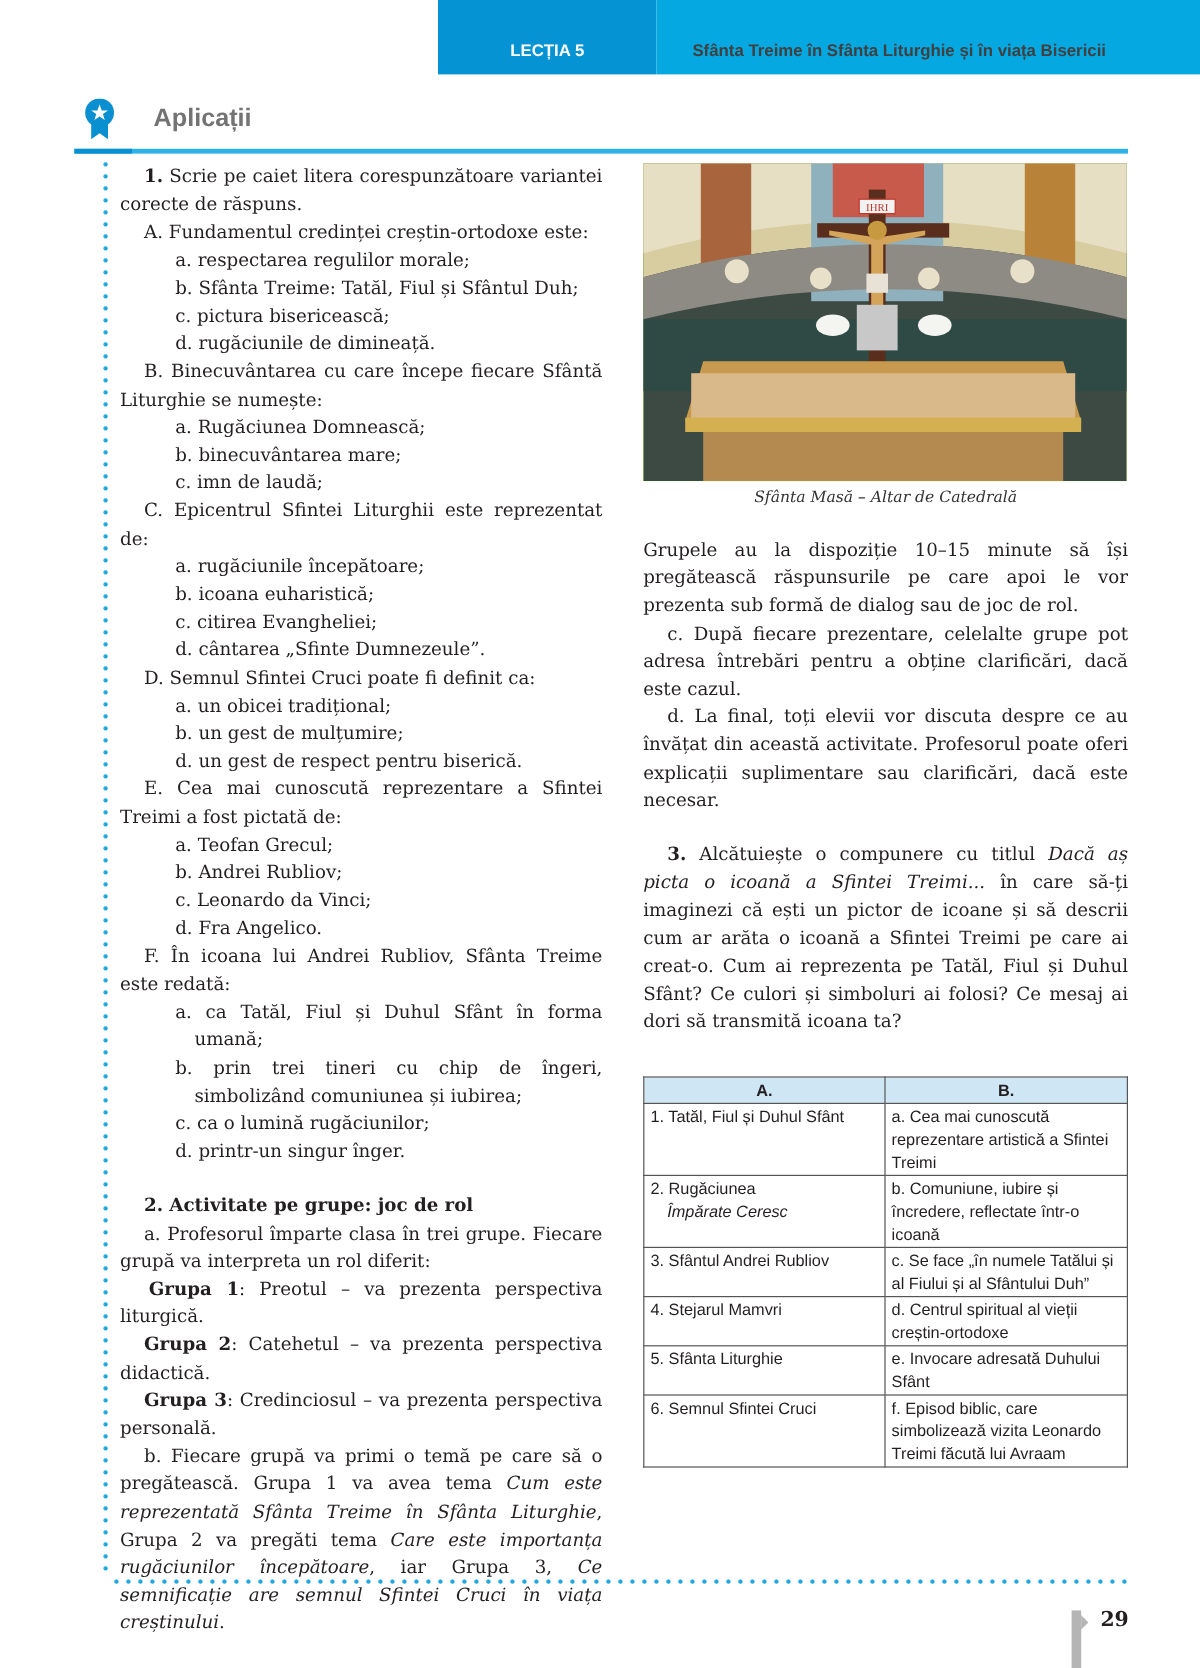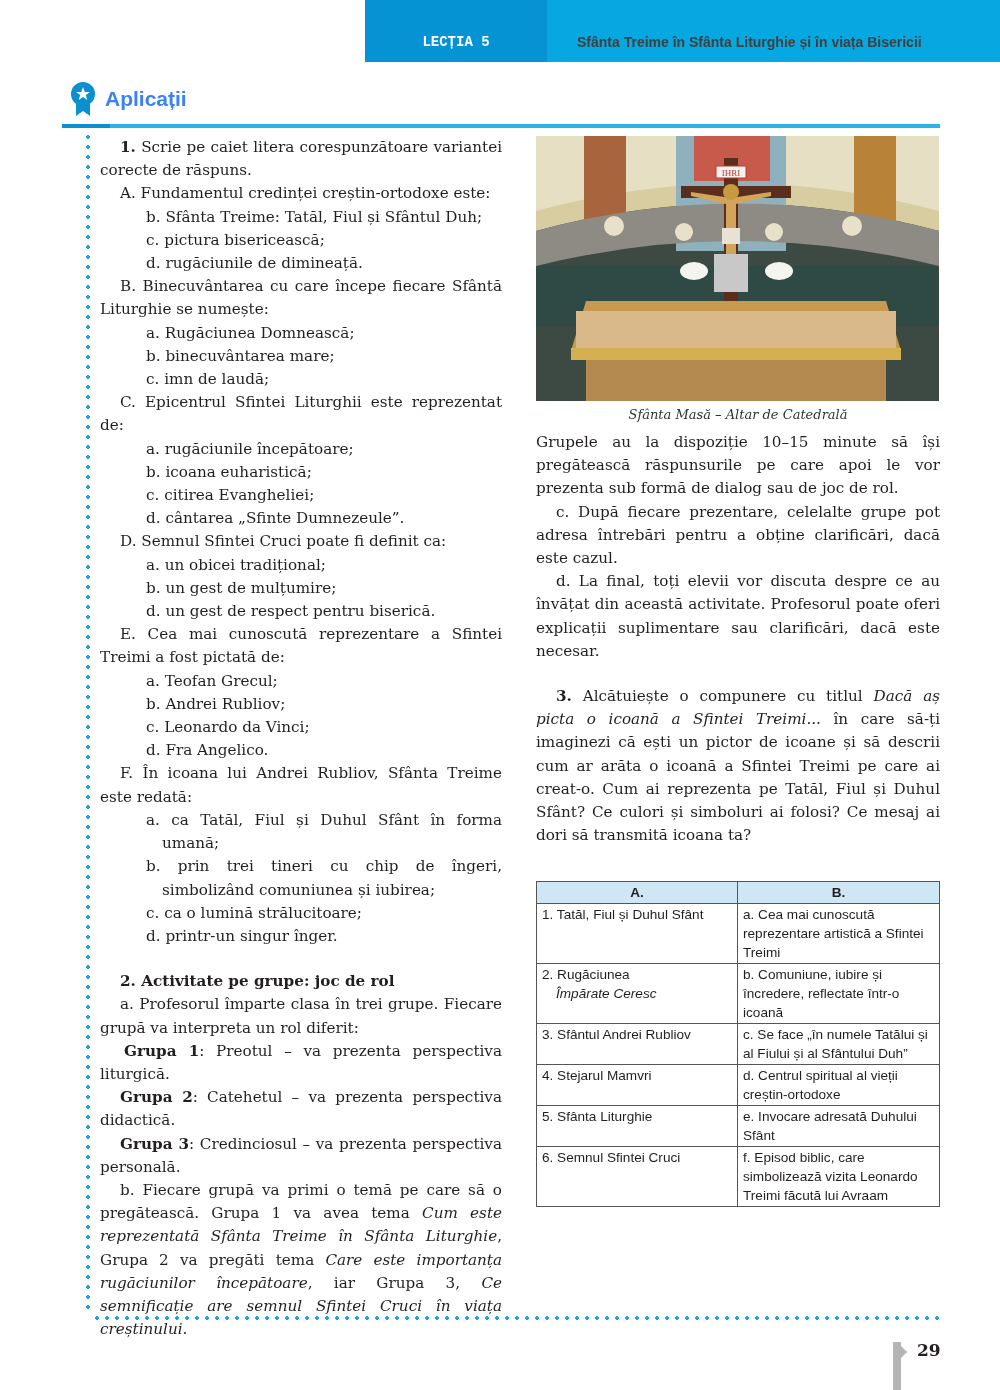--- a/index.html
+++ b/index.html
@@ -1,47 +1,47 @@
 <!DOCTYPE html>
 <html><head>
 <meta charset="utf-8">
 <style>
   * { box-sizing: border-box; margin: 0; padding: 0; }
   html, body { width: 1000px; height: 1390px; background: #ffffff; overflow: hidden; }
   body { position: relative; font-family: "DejaVu Serif", "Liberation Serif", serif; color: #231f20; }
 
   
   .header { position: absolute; top: 0; left: 365px; width: 635px; height: 62px; display: flex; }
-  .header .lesson { width: 182px; height: 62px; background: #0693d4; color: #fff; font-family: Liberation Mono, monospace; font-weight: bold; font-size: 14px; display: flex; align-items: flex-end; justify-content: center; padding-bottom: 12px; }
+  .header .lesson { width: 182px; height: 62px; background: #0693d4; color: #fff; font-family: Liberation Sans, sans-serif; font-weight: bold; font-size: 14px; display: flex; align-items: flex-end; justify-content: center; padding-bottom: 12px; }
   .header .title { flex: 1; height: 62px; background: #05a8e0; color: #404040; font-family: "Liberation Sans", sans-serif; font-weight: bold; font-size: 14px; display: flex; align-items: flex-end; padding-left: 30px; padding-bottom: 12px; }
 
   
   .section-head { position: absolute; top: 82px; left: 70px; display: flex; align-items: center; }
   .section-head .icon { width: 26px; height: 34px; }
-  .section-head .label { margin-left: 9px; font-family: "Liberation Sans", sans-serif; font-weight: bold; font-size: 21px; color: #3b82f6; }
+  .section-head .label { margin-left: 32px; font-family: "Liberation Sans", sans-serif; font-weight: bold; font-size: 21px; color: #737373; }
   .rule { position: absolute; top: 124px; left: 62px; width: 878px; height: 4px; background: #2cb2e6; }
   .rule .dark { position: absolute; left: 0; top: 0; width: 48px; height: 4px; background: #0a8fd0; }
 
   
   .dots-v { position: absolute; left: 86px; top: 132px; width: 4px; height: 1180px; background-image: radial-gradient(circle, #1ba7de 1.6px, transparent 1.8px); background-size: 4px 10px; background-repeat: repeat-y; }
   .dots-h { position: absolute; left: 92px; top: 1316px; width: 848px; height: 4px; background-image: radial-gradient(circle, #1ba7de 1.6px, transparent 1.8px); background-size: 10px 4px; background-repeat: repeat-x; }
 
   
   .col-left { position: absolute; left: 100px; top: 136px; width: 402px; font-size: 15.2px; line-height: 23.2px; }
   .col-right { position: absolute; left: 536px; top: 136px; width: 404px; font-size: 15.2px; line-height: 23.2px; }
   p { margin: 0; }
   .just { text-align: justify; }
   .ind1 { text-indent: 20px; }
   .hang { padding-left: 62px; text-indent: -16px; }
   b { font-weight: bold; }
   i { font-style: italic; }
   .gap { height: 22px; }
 
   .photo { width: 403px; height: 265px; position: relative; overflow: hidden; background: #bef264; }
-  .caption { text-align: center; font-style: italic; font-size: 13px; line-height: 20px; margin-top: 4px; margin-bottom: 6px; color: #333; }
+  .caption { text-align: center; font-style: italic; font-size: 13px; line-height: 20px; margin-top: 4px; margin-bottom: 22px; color: #333; }
 
   table.match { margin-top: 12px; width: 404px; border-collapse: collapse; font-family: "Liberation Sans", sans-serif; font-size: 13.6px; line-height: 19px; }
   table.match th { background: #cfe6f5; font-weight: bold; text-align: center; border: 1px solid #555; padding: 1px 4px; }
   table.match td { border: 1px solid #555; vertical-align: top; padding: 1px 4px 1px 5px; }
   table.match td.a { width: 201px; }
   table.match td .sub { display: block; padding-left: 14px; font-style: italic; }
 
   .page-num { position: absolute; left: 893px; top: 1342px; display: flex; }
   .page-num .bar { width: 8px; height: 48px; background: #b5b5b5; }
   .page-num .tri { width: 0; height: 0; border-top: 6px solid transparent; border-bottom: 6px solid transparent; border-left: 6px solid #b5b5b5; margin-top: 4px; }
@@ -66,20 +66,21 @@
 <div class="rule">
     <div class="dark"></div>
   </div>
 <div class="dots-v"></div>
 <div class="dots-h"></div>
 
 <div class="col-left">
   <p class="ind1 just"><b>1.</b><span> Scrie pe caiet litera corespunzătoare variantei corecte de răspuns.</span></p>
   <div id="ex1-questions">
       <p class="ind1 just">A. Fundamentul credinței creștin-ortodoxe este:</p>
+      <p class="hang just">a. respectarea regulilor morale;</p>
       <p class="hang just">b. Sfânta Treime: Tatăl, Fiul și Sfântul Duh;</p>
       <p class="hang just">c. pictura bisericească;</p>
       <p class="hang just">d. rugăciunile de dimineață.</p>
       <p class="ind1 just">B. Binecuvântarea cu care începe fiecare Sfântă Liturghie se numește:</p>
       <p class="hang just">a. Rugăciunea Domnească;</p>
       <p class="hang just">b. binecuvântarea mare;</p>
       <p class="hang just">c. imn de laudă;</p>
       <p class="ind1 just">C. Epicentrul Sfintei Liturghii este reprezentat de:</p>
       <p class="hang just">a. rugăciunile începătoare;</p>
       <p class="hang just">b. icoana euharistică;</p>
@@ -90,21 +91,21 @@
       <p class="hang just">b. un gest de mulțumire;</p>
       <p class="hang just">d. un gest de respect pentru biserică.</p>
       <p class="ind1 just">E. Cea mai cunoscută reprezentare a Sfintei Treimi a fost pictată de:</p>
       <p class="hang just">a. Teofan Grecul;</p>
       <p class="hang just">b. Andrei Rubliov;</p>
       <p class="hang just">c. Leonardo da Vinci;</p>
       <p class="hang just">d. Fra Angelico.</p>
       <p class="ind1 just">F. În icoana lui Andrei Rubliov, Sfânta Treime este redată:</p>
       <p class="hang just">a. ca Tatăl, Fiul și Duhul Sfânt în forma umană;</p>
       <p class="hang just">b. prin trei tineri cu chip de îngeri, simbolizând comuniunea și iubirea;</p>
-      <p class="hang just">c. ca o lumină strălucitoare;</p>
+      <p class="hang just">c. ca o lumină rugăciunilor;</p>
       <p class="hang just">d. printr-un singur înger.</p>
     </div>
   <div class="gap"></div>
   <p class="ind1"><b>2. Activitate pe grupe: joc de rol</b></p>
   <p class="ind1 just">a. Profesorul împarte clasa în trei grupe. Fiecare grupă va interpreta un rol diferit:</p>
   <p class="ind1 just" style="text-indent:24px"><b>Grupa 1</b><span>: Preotul – va prezenta perspectiva liturgică.</span></p>
   <p class="ind1 just"><b>Grupa 2</b><span>: Catehetul – va prezenta perspectiva didactică.</span></p>
   <p class="ind1 just"><b>Grupa 3</b><span>: Credinciosul – va prezenta perspectiva personală.</span></p>
   <p class="ind1 just"><span>b. Fiecare grupă va primi o temă pe care să o pregătească. Grupa 1 va avea tema </span><i>Cum este reprezentată Sfânta Treime în Sfânta Liturghie</i><span>, Grupa 2 va pregăti tema </span><i>Care este importanța rugăciunilor începătoare</i><span>, iar Grupa 3, </span><i>Ce semnificație are semnul Sfintei Cruci în viața creștinului</i><span>.</span></p>
 </div>

